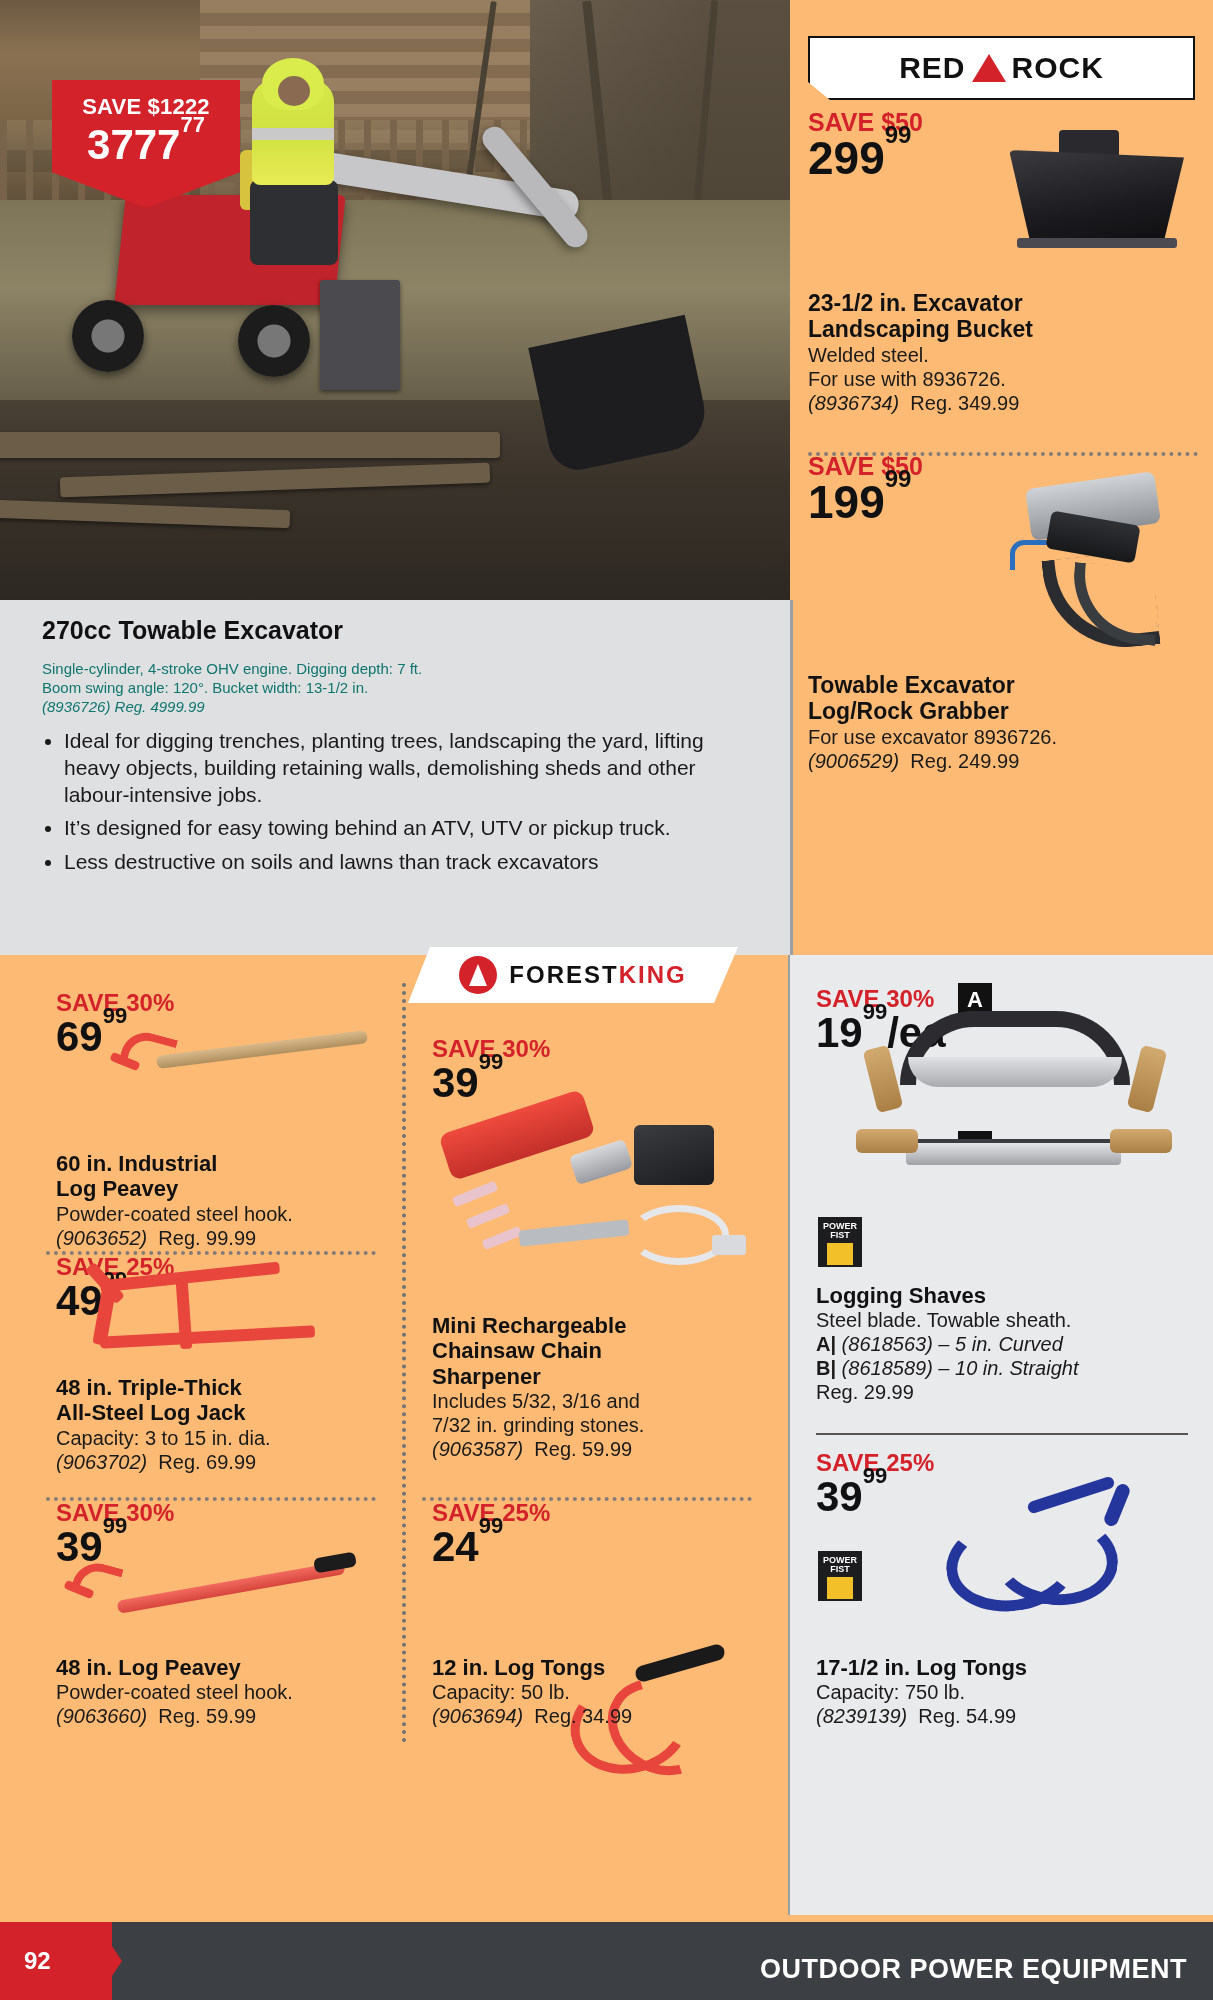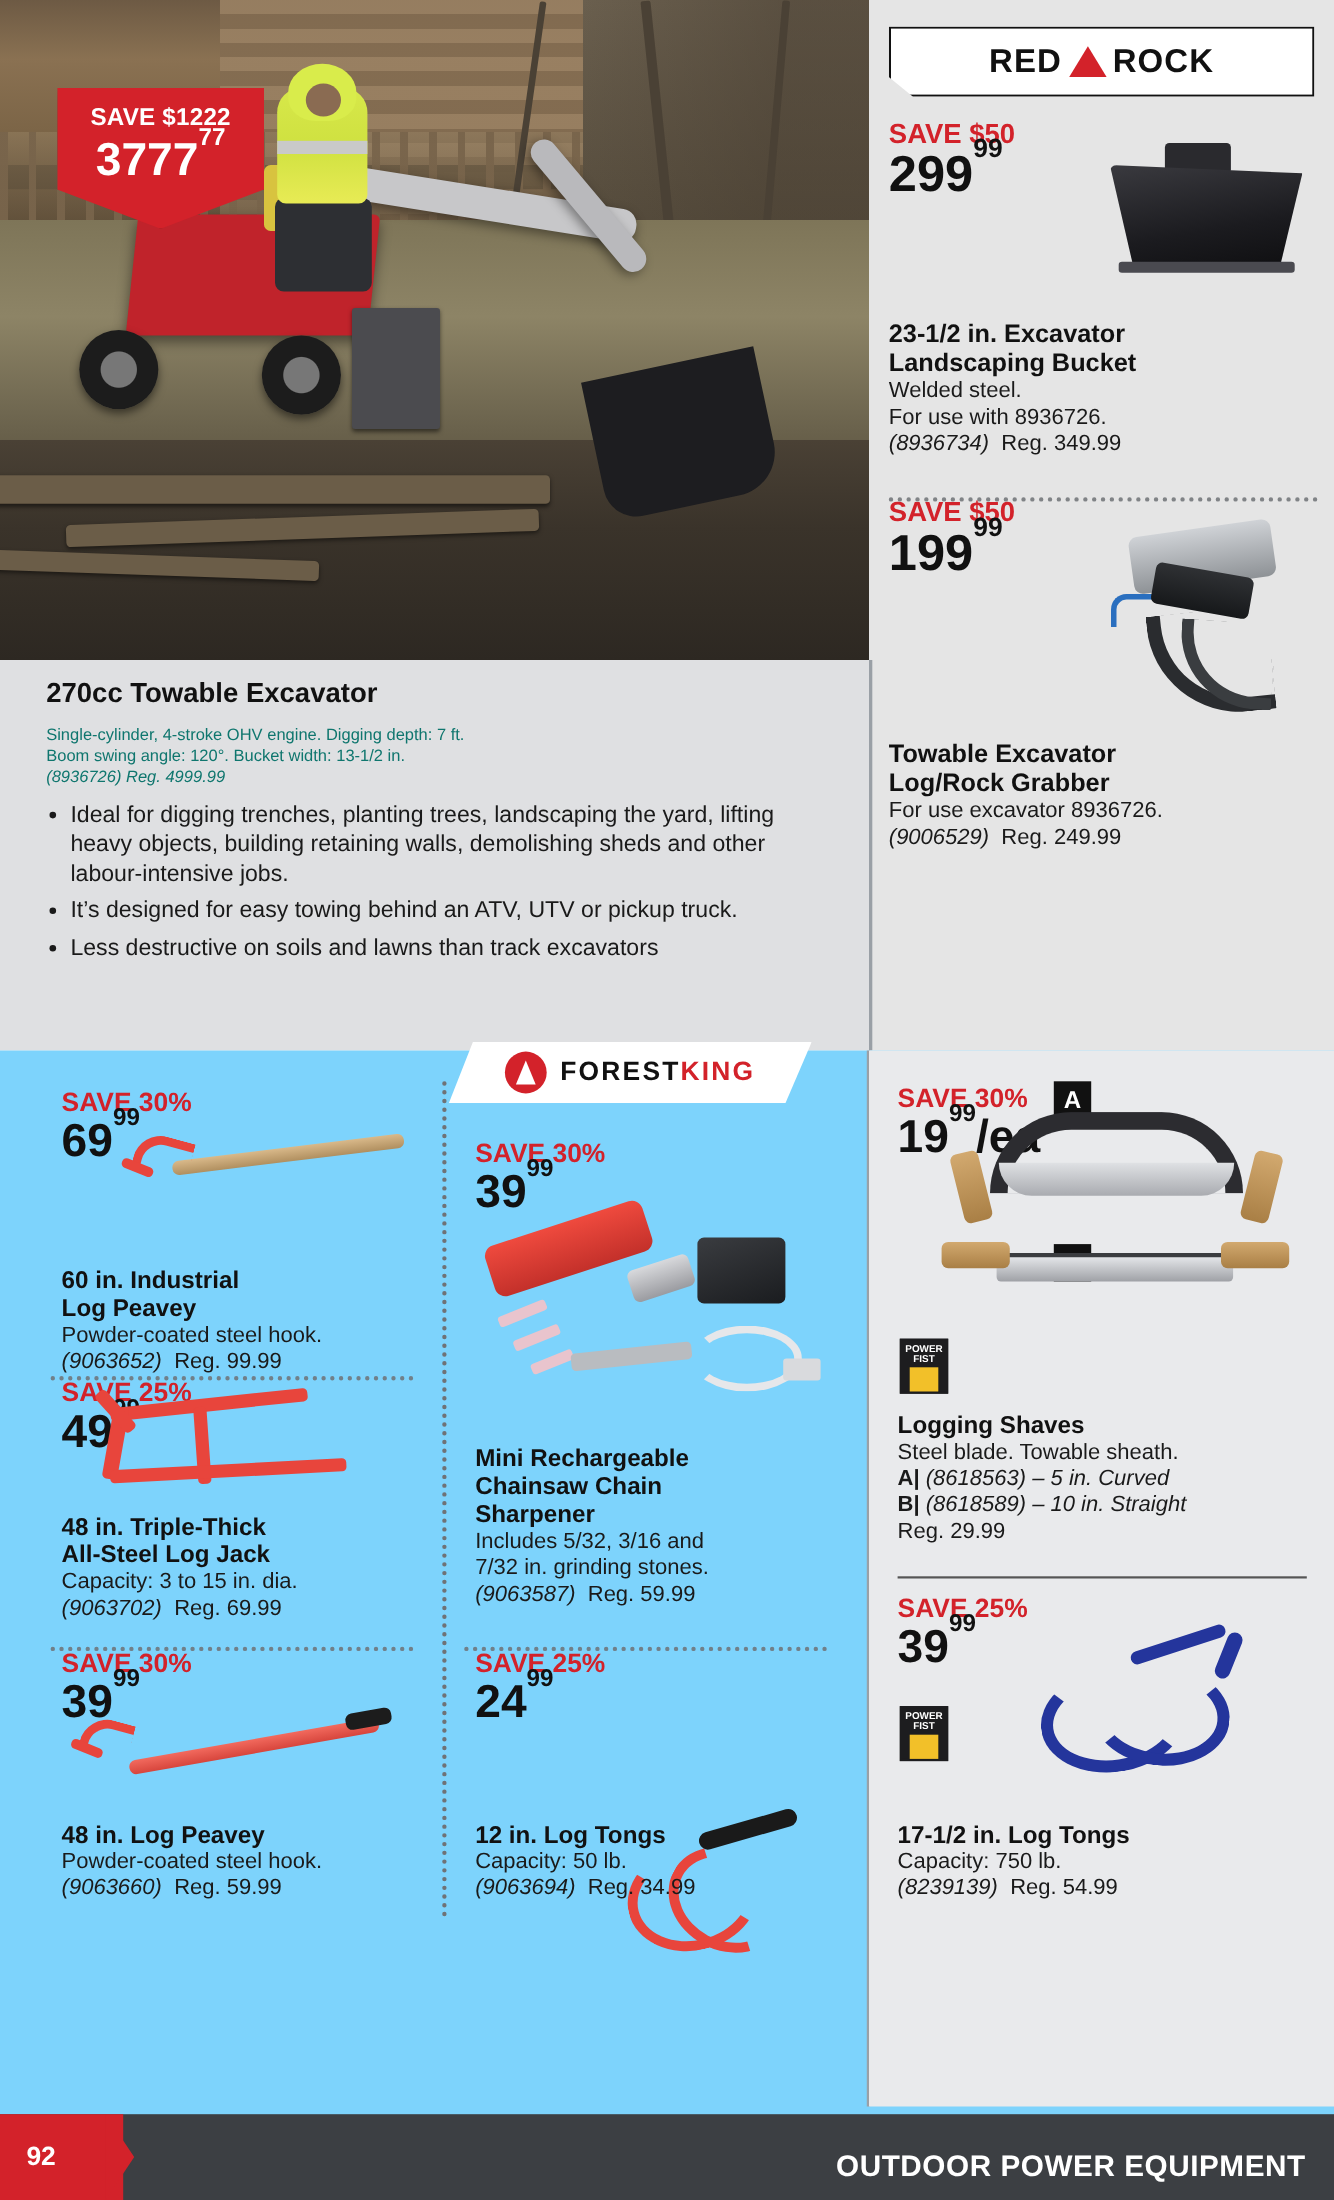--- a/index.html
+++ b/index.html
@@ -151,22 +151,22 @@
   .main-desc h2 { font-size: 25px; color:#111; margin-bottom: 14px; }
   .main-desc p { font-size: 15px; color:#0f766e; line-height: 1.28; }
   .main-desc .ital { font-style: italic; }
   .main-desc ul { margin: 10px 0 0 22px; }
   .main-desc li { font-size: 21px; color:#1a1a1a; line-height:1.3; margin-bottom:6px; }
 
   
   .right-col {
     position: absolute; left: 790px; top: 0;
     width: 423px; height: 955px;
-    background: #e5e5e5;
-    padding: 0 18px;
+    background: #fdba74;
+    padding: 12px 18px;
   }
   .redrock-banner {
     position: relative; margin: 24px 0 0 0;
     width: 387px; height: 64px;
     background: #ffffff;
     border: 2px solid #111;
     display: flex; align-items: center; justify-content: center;
     clip-path: polygon(0 0, 100% 0, 100% 100%, 22px 100%, 0 72%);
   }
   .redrock-text {
@@ -232,21 +232,21 @@
   }
   .grab-hose {
     position:absolute; left:22px; top:70px; width:50px; height:30px;
     border-top: 5px solid #2a6fbf; border-left: 5px solid #2a6fbf;
     border-radius: 14px 0 0 0;
   }
 
   
   .bottom-section {
     position:absolute; left:0; top:955px; width:1213px; height: 1000px;
-    background:#7dd3fc;
+    background:#fdba74;
   }
   .col-a { position:absolute; left:0; top:0; width: 400px; height: 960px; padding: 34px 28px 0 56px; }
   .col-b { position:absolute; left:400px; top:0; width: 390px; height: 960px; padding: 80px 24px 0 32px; }
   .col-c { position:absolute; left:790px; top:0; width: 423px; height: 960px;
            background:#e9eaec; padding: 34px 24px 0 26px; }
 
   .forest-banner {
     position:absolute; left: 408px; top: -8px; width: 330px; height: 56px;
     background:#ffffff;
     clip-path: polygon(22px 0, 100% 0, calc(100% - 24px) 100%, 0 100%);

